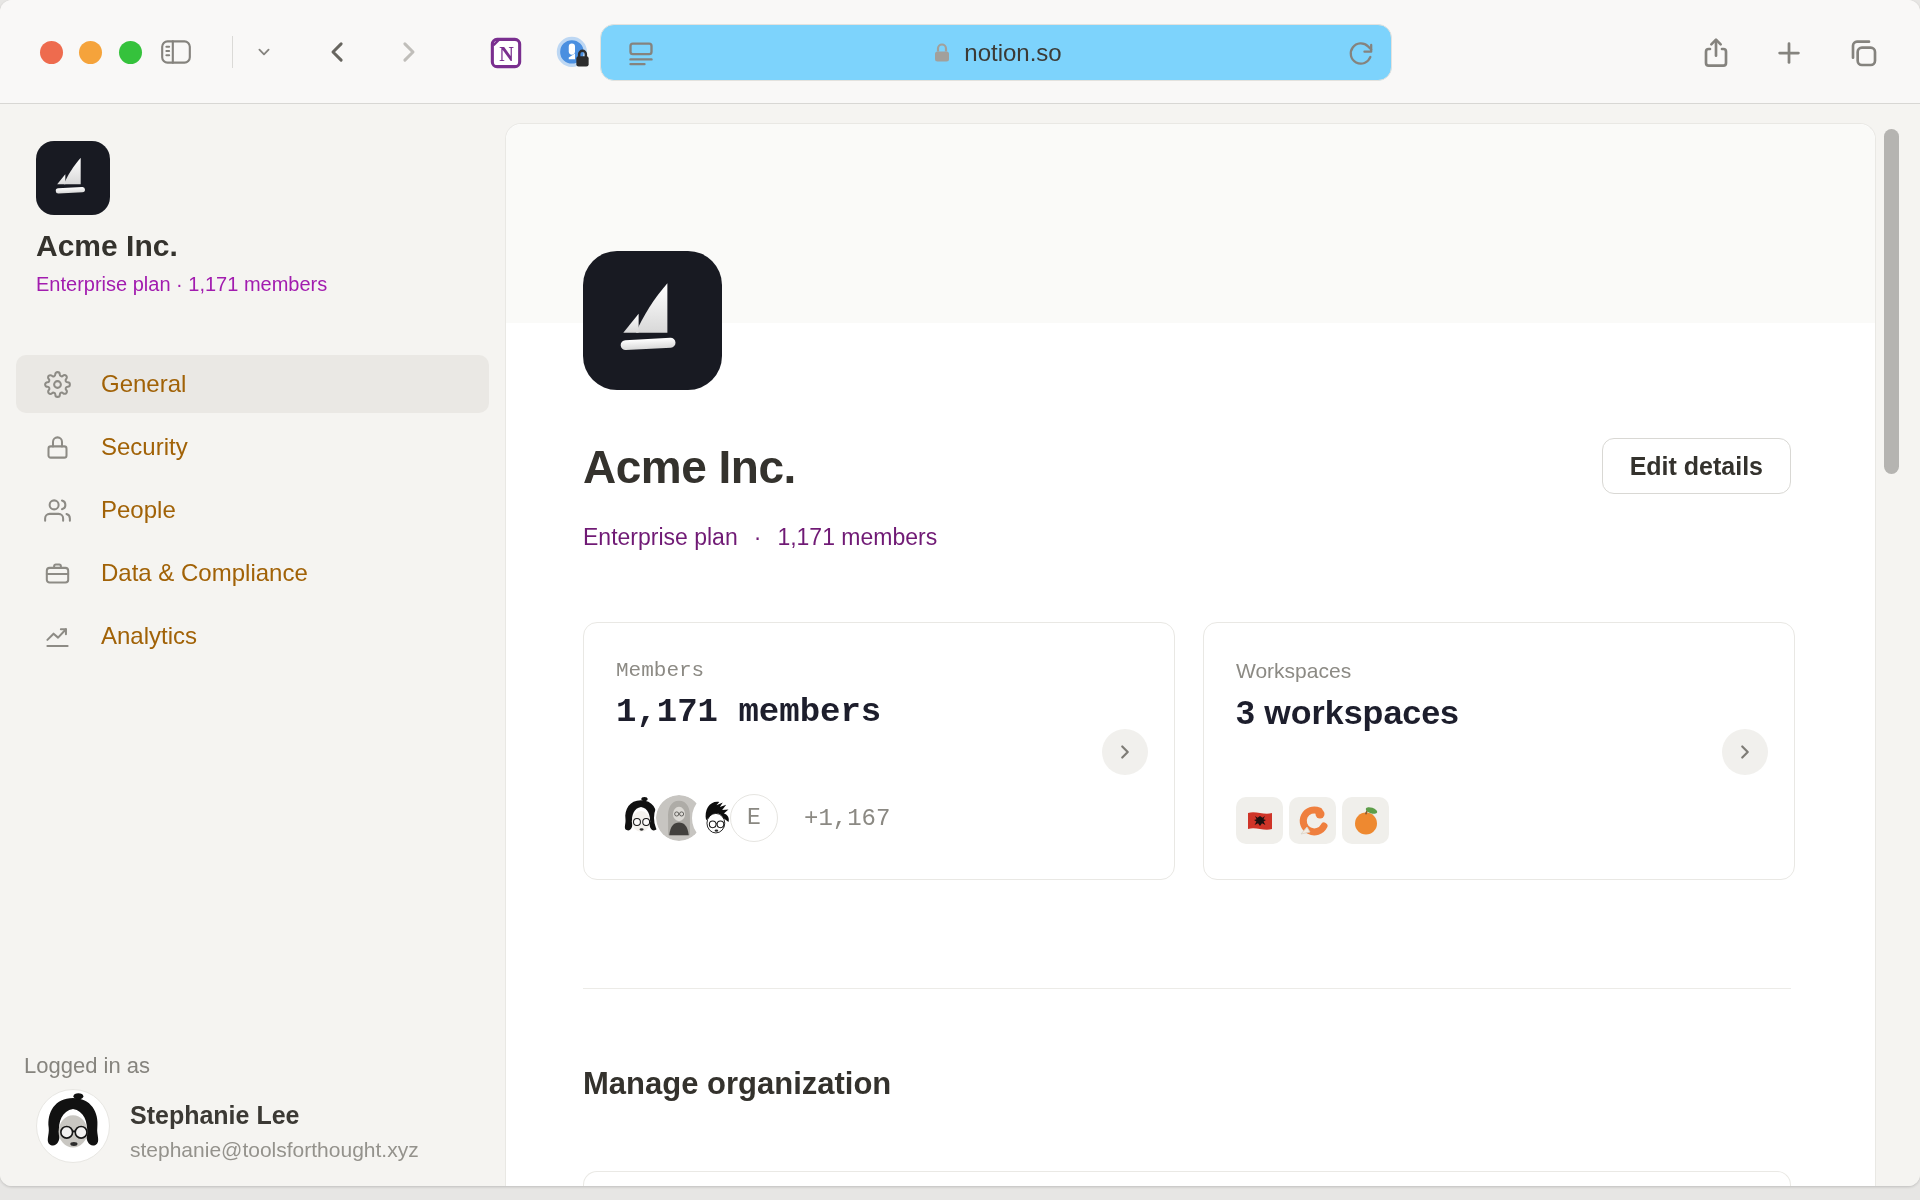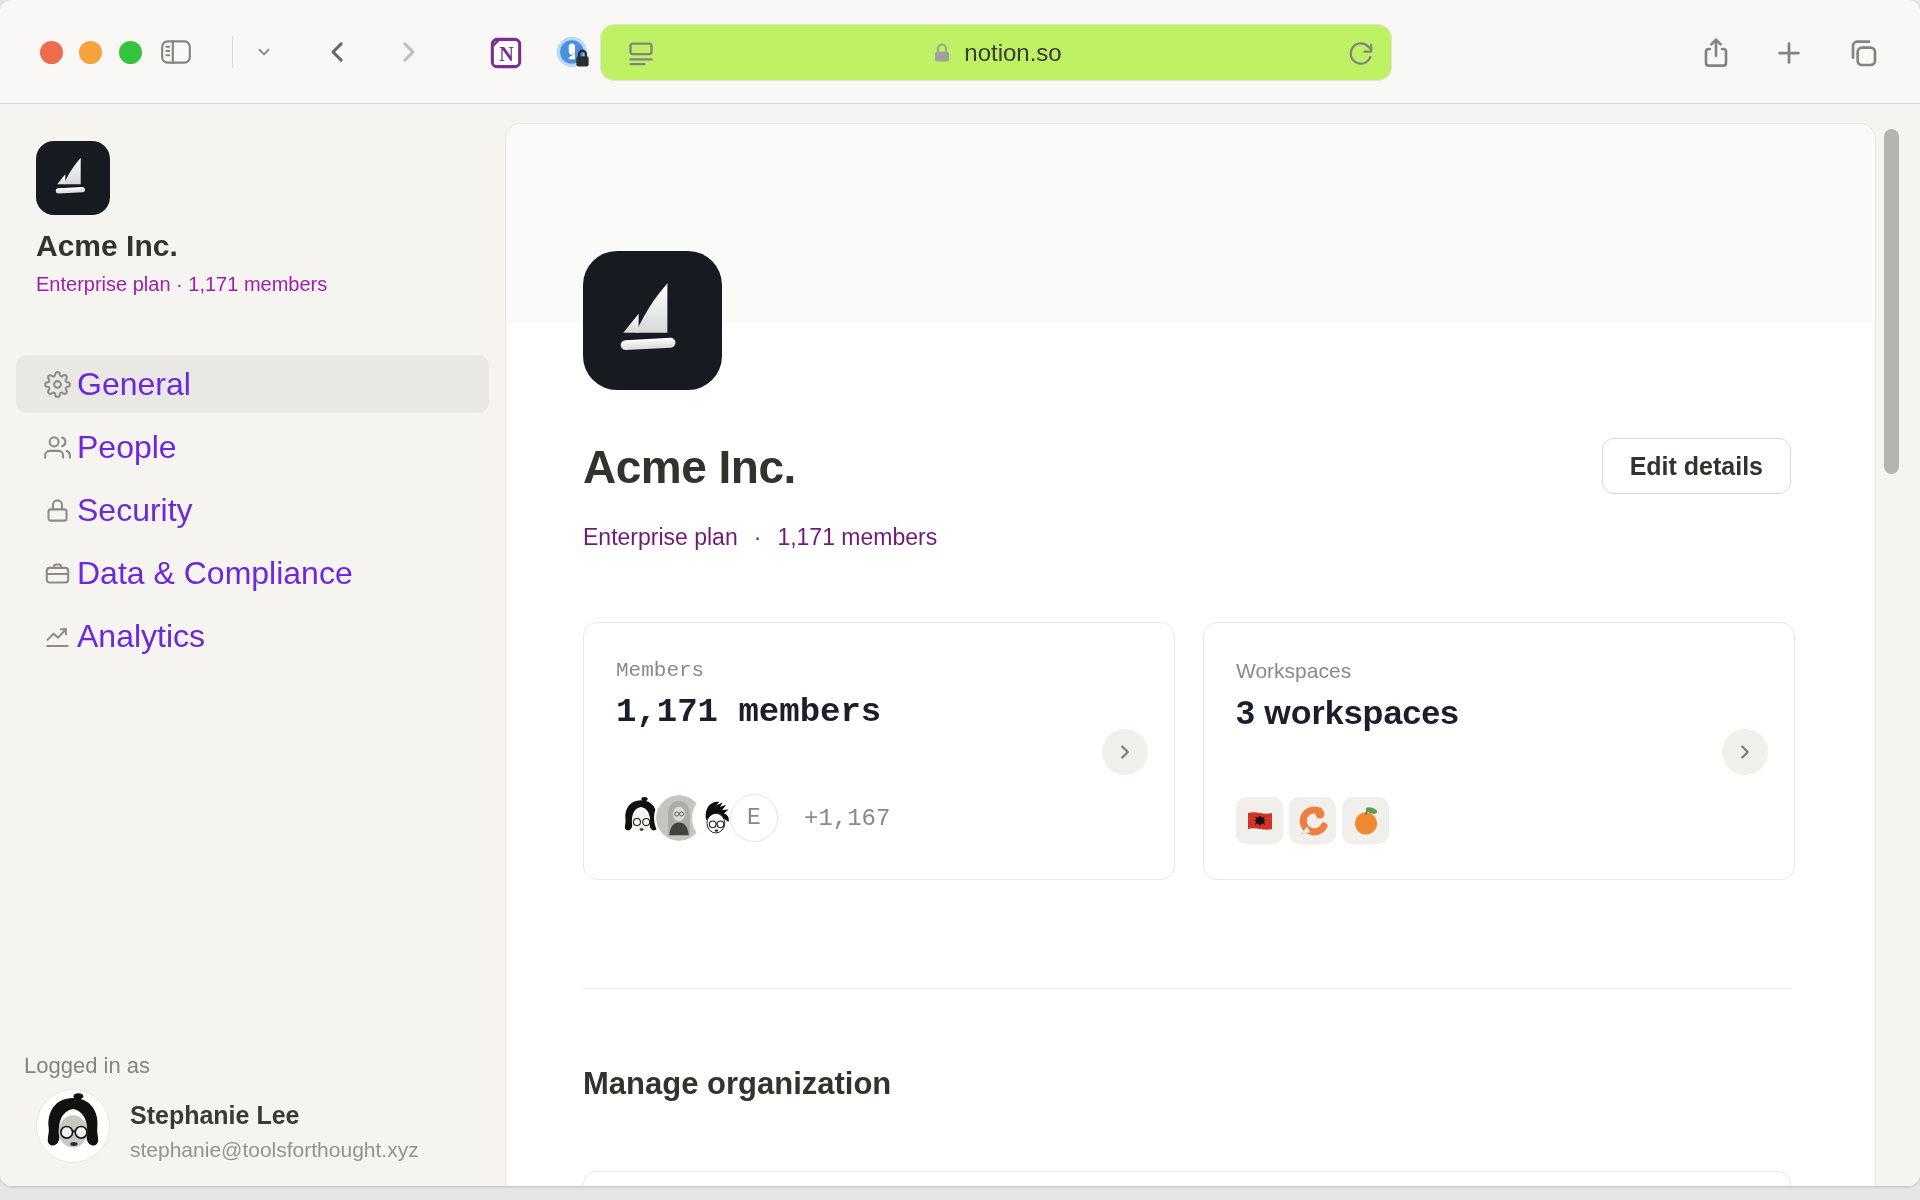--- a/index.html
+++ b/index.html
@@ -17,35 +17,35 @@
   }
   
   .toolbar { position:absolute; top:0; left:0; right:0; height:104px;
     background:#f9f8f7; border-bottom:1px solid #d8d7d4; }
   .tl { position:absolute; top:41px; width:23px; height:23px; border-radius:50%; }
   .tbtn { position:absolute; display:flex; align-items:center; justify-content:center;
     background:none; border:none; cursor:default; }
   .tbtn svg { stroke:#85837e; fill:none; stroke-width:2; stroke-linecap:round; stroke-linejoin:round; }
   .tb-sep { position:absolute; left:232px; top:36px; width:1px; height:32px; background:#dbdad7; }
   .urlfield { position:absolute; left:600px; top:24px; width:792px; height:57px;
-    background:#bef264; border:1px solid #e3e2de; border-radius:14px; }
+    background:#7dd3fc; border:1px solid #e3e2de; border-radius:14px; }
   .url-center { position:absolute; left:0; right:0; top:0; bottom:0;
     display:flex; align-items:center; justify-content:center; gap:10px;
     font-size:24px; color:#3c3a35; }
   
   .app { position:absolute; top:105px; left:0; right:0; bottom:0; background:#f5f4f1; }
   .sidebar { position:absolute; left:0; top:0; width:505px; height:100%; }
   .org-logo { position:absolute; left:36px; top:36px; width:74px; height:74px;
     border-radius:18px; background:#181a22; display:flex; align-items:center; justify-content:center; }
   .org-name { position:absolute; left:36px; top:124px; font-size:30px; font-weight:700; color:#34322d; }
   .org-meta { position:absolute; left:36px; top:168px; font-size:20px; color:#a21caf; }
   .nav { position:absolute; left:16px; top:250px; width:473px; }
   .nav-item { display:flex; align-items:center; height:58px; margin-bottom:5px;
-    padding-left:28px; gap:6px; border-radius:10px;
-    font-size:32px; font-weight:500; color:#6d28d9; cursor:default; }
+    padding-left:28px; gap:30px; border-radius:10px;
+    font-size:24px; font-weight:500; color:#a16207; cursor:default; }
   .nav-item.selected { background:#eae8e4; }
   .nav-item svg { width:27px; height:27px; stroke:#8d8b85; fill:none;
     stroke-width:1.8; stroke-linecap:round; stroke-linejoin:round; flex:none; }
   .logged-label { position:absolute; left:24px; top:948px; font-size:22px; color:#86847e; }
   .user-avatar { position:absolute; left:36px; top:984px; width:74px; height:74px;
     border-radius:50%; background:#ffffff; overflow:hidden; border:1px solid #e8e7e3; }
   .user-name { position:absolute; left:130px; top:996px; font-size:25px; font-weight:700; color:#3b3934; }
   .user-email { position:absolute; left:130px; top:1033px; font-size:21px; color:#94928c; }
   
   .panel { position:absolute; left:505px; top:18px; width:1371px; bottom:0;
@@ -207,33 +207,33 @@
       <div class="nav">
         <div class="nav-item selected">
           <svg viewBox="0 0 24 24">
             <circle cx="12" cy="12" r="3"></circle>
             <path d="M19.4 15a1.65 1.65 0 0 0 .33 1.82l.06.06a2 2 0 0 1 0 2.83 2 2 0 0 1-2.83 0l-.06-.06a1.65 1.65 0 0 0-1.82-.33 1.65 1.65 0 0 0-1 1.51V21a2 2 0 0 1-2 2 2 2 0 0 1-2-2v-.09A1.65 1.65 0 0 0 9 19.4a1.65 1.65 0 0 0-1.82.33l-.06.06a2 2 0 0 1-2.83 0 2 2 0 0 1 0-2.83l.06-.06a1.65 1.65 0 0 0 .33-1.82 1.65 1.65 0 0 0-1.51-1H3a2 2 0 0 1-2-2 2 2 0 0 1 2-2h.09A1.65 1.65 0 0 0 4.6 9a1.65 1.65 0 0 0-.33-1.82l-.06-.06a2 2 0 0 1 0-2.83 2 2 0 0 1 2.83 0l.06.06a1.65 1.65 0 0 0 1.82.33H9a1.65 1.65 0 0 0 1-1.51V3a2 2 0 0 1 2-2 2 2 0 0 1 2 2v.09a1.65 1.65 0 0 0 1 1.51 1.65 1.65 0 0 0 1.82-.33l.06-.06a2 2 0 0 1 2.83 0 2 2 0 0 1 0 2.83l-.06.06a1.65 1.65 0 0 0-.33 1.82V9a1.65 1.65 0 0 0 1.51 1H21a2 2 0 0 1 2 2 2 2 0 0 1-2 2h-.09a1.65 1.65 0 0 0-1.51 1z"></path>
           </svg>
           <span>General</span>
         </div>
         <div class="nav-item">
           <svg viewBox="0 0 24 24">
+            <rect x="4" y="11" width="16" height="10" rx="2"></rect>
+            <path d="M8 11V7a4 4 0 0 1 8 0v4"></path>
+          </svg>
+          <span>Security</span>
+        </div>
+        <div class="nav-item">
+          <svg viewBox="0 0 24 24">
             <path d="M17 21v-2a4 4 0 0 0-4-4H5a4 4 0 0 0-4 4v2"></path>
             <circle cx="9" cy="7" r="4"></circle>
             <path d="M23 21v-2a4 4 0 0 0-3-3.87"></path>
             <path d="M16 3.13a4 4 0 0 1 0 7.75"></path>
           </svg>
           <span>People</span>
-        </div>
-        <div class="nav-item">
-          <svg viewBox="0 0 24 24">
-            <rect x="4" y="11" width="16" height="10" rx="2"></rect>
-            <path d="M8 11V7a4 4 0 0 1 8 0v4"></path>
-          </svg>
-          <span>Security</span>
         </div>
         <div class="nav-item">
           <svg viewBox="0 0 24 24">
             <rect x="2.5" y="7" width="19" height="13" rx="2.5"></rect>
             <path d="M9 7V5.5A1.5 1.5 0 0 1 10.5 4h3A1.5 1.5 0 0 1 15 5.5V7"></path>
             <path d="M2.5 12.5h19"></path>
           </svg>
           <span>Data &amp; Compliance</span>
         </div>
         <div class="nav-item">

